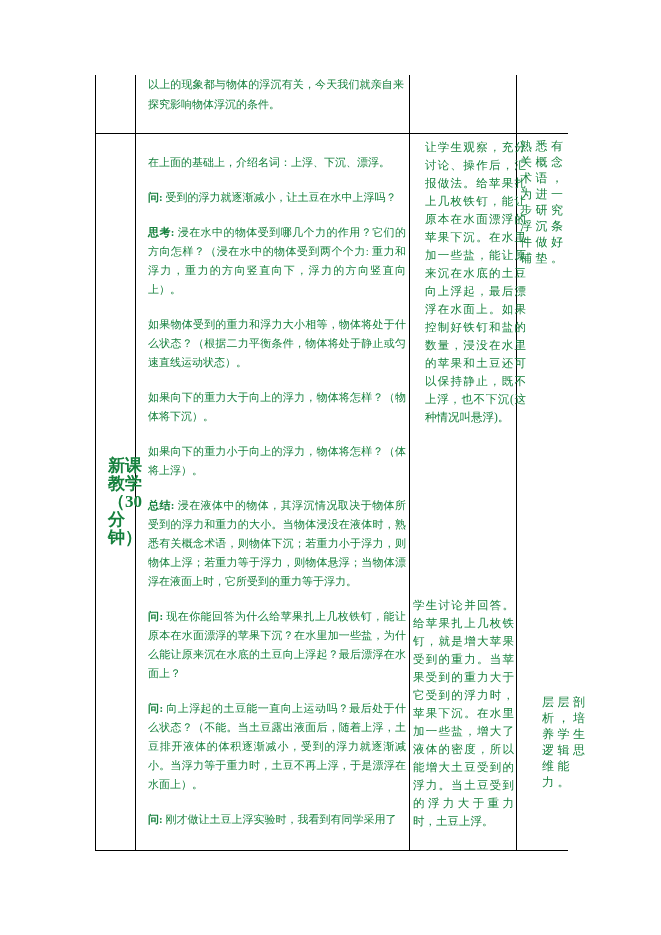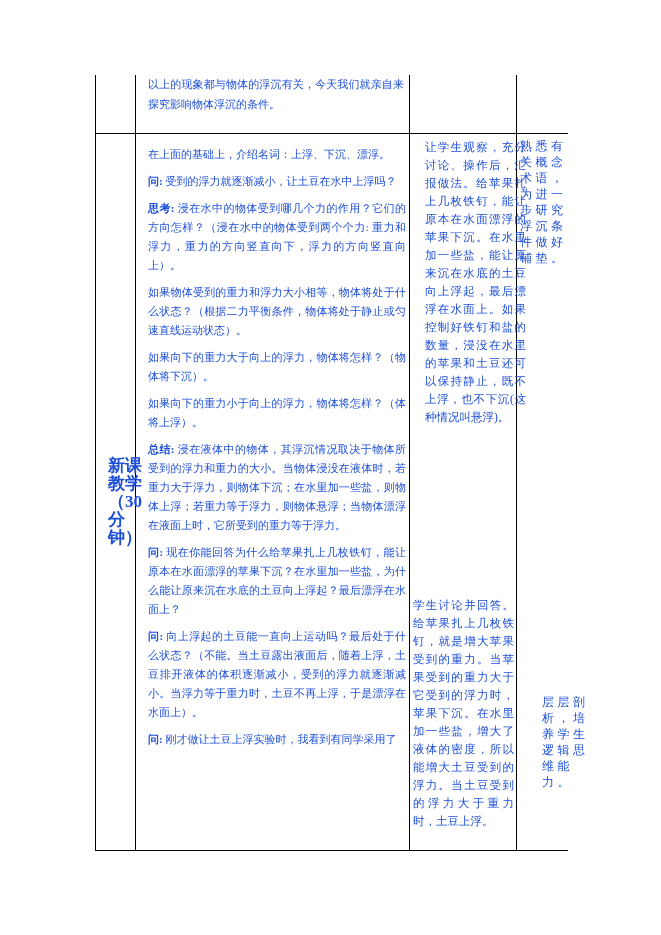--- a/index.html
+++ b/index.html
@@ -1,20 +1,20 @@
 <!DOCTYPE html>
 <html><head>
 <meta charset="utf-8">
 <style>
   html,body{margin:0;padding:0;background:#ffffff;}
   .page{
     position:relative;
     width:661px;height:935px;
     background:#ffffff;
-    color:#1d4ed8;
+    color:#15803d;
     font-family:"Liberation Serif","DejaVu Serif",serif;
     overflow:hidden;
   }
   .vline,.hline{position:absolute;background:#000000;}
   .vline{width:1px;}
   .hline{height:1px;}
   .cell{position:absolute;}
   
   #intro{
     left:148px;top:74px;width:256px;
@@ -28,21 +28,21 @@
     font-weight:bold;
     word-break:break-all;
     margin-left:12px;
   }
   
   #teaching{
     left:148px;top:137px;width:258px;
     font-size:11px;line-height:19px;
     text-align:justify;
   }
-  #teaching p{margin:8px 0 5px 0;}
+  #teaching p{margin:16px 0 5px 0;}
   #teaching b{font-weight:bold;}
   
   .act{
     width:101px;
     font-size:11.5px;line-height:18px;
     text-align:justify;
   }
   #act-a{left:413px;top:138px;margin-left:12px;}
   #act-b{left:413px;top:596px;}
   
@@ -75,21 +75,21 @@
     <span>新课教学（30分钟）</span>
   </div>
 
   <div class="cell" id="teaching">
     <p><b></b><span>在上面的基础上，介绍名词：上浮、下沉、漂浮。</span></p>
     <p><b>问: </b><span>受到的浮力就逐渐减小，让土豆在水中上浮吗？</span></p>
     <p><b>思考: </b><span>浸在水中的物体受到哪几个力的作用？它们的方向怎样？（浸在水中的物体受到两个个力: 重力和浮力，重力的方向竖直向下，浮力的方向竖直向上）。</span></p>
     <p><b></b><span>如果物体受到的重力和浮力大小相等，物体将处于什么状态？（根据二力平衡条件，物体将处于静止或匀速直线运动状态）。</span></p>
     <p><b></b><span>如果向下的重力大于向上的浮力，物体将怎样？（物体将下沉）。</span></p>
     <p><b></b><span>如果向下的重力小于向上的浮力，物体将怎样？（体将上浮）。</span></p>
-    <p><b>总结: </b><span>浸在液体中的物体，其浮沉情况取决于物体所受到的浮力和重力的大小。当物体浸没在液体时，若重力大于浮力，则物体下沉；在水里加一些盐，则物体上浮；若重力等于浮力，则物体悬浮；当物体漂浮在液面上时，它所受到的重力等于浮力。</span></p>
+    <p><b>总结: </b><span>浸在液体中的物体，其浮沉情况取决于物体所受到的浮力和重力的大小。当物体浸没在液体时，熟悉有关概念术语，则物体下沉；若重力小于浮力，则物体上浮；若重力等于浮力，则物体悬浮；当物体漂浮在液面上时，它所受到的重力等于浮力。</span></p>
     <p><b>问: </b><span>现在你能回答为什么给苹果扎上几枚铁钉，能让原本在水面漂浮的苹果下沉？在水里加一些盐，为什么能让原来沉在水底的土豆向上浮起？最后漂浮在水面上？</span></p>
     <p><b>问: </b><span>向上浮起的土豆能一直向上运动吗？最后处于什么状态？（不能。当土豆露出液面后，随着上浮，土豆排开液体的体积逐渐减小，受到的浮力就逐渐减小。当浮力等于重力时，土豆不再上浮，于是漂浮在水面上）。</span></p>
     <p><b>问: </b><span>刚才做让土豆上浮实验时，我看到有同学采用了</span></p>
   </div>
 
   <div class="cell act" id="act-a">
     <span>让学生观察，充分讨论、操作后，汇报做法。给苹果扎上几枚铁钉，能让原本在水面漂浮的苹果下沉。在水里加一些盐，能让原来沉在水底的土豆向上浮起，最后漂浮在水面上。如果控制好铁钉和盐的数量，浸没在水里的苹果和土豆还可以保持静止，既不上浮，也不下沉(这种情况叫悬浮)。</span>
   </div>
   <div class="cell act" id="act-b">
     <span>学生讨论并回答。给苹果扎上几枚铁钉，就是增大苹果受到的重力。当苹果受到的重力大于它受到的浮力时，苹果下沉。在水里加一些盐，增大了液体的密度，所以能增大土豆受到的浮力。当土豆受到的浮力大于重力时，土豆上浮。</span>

